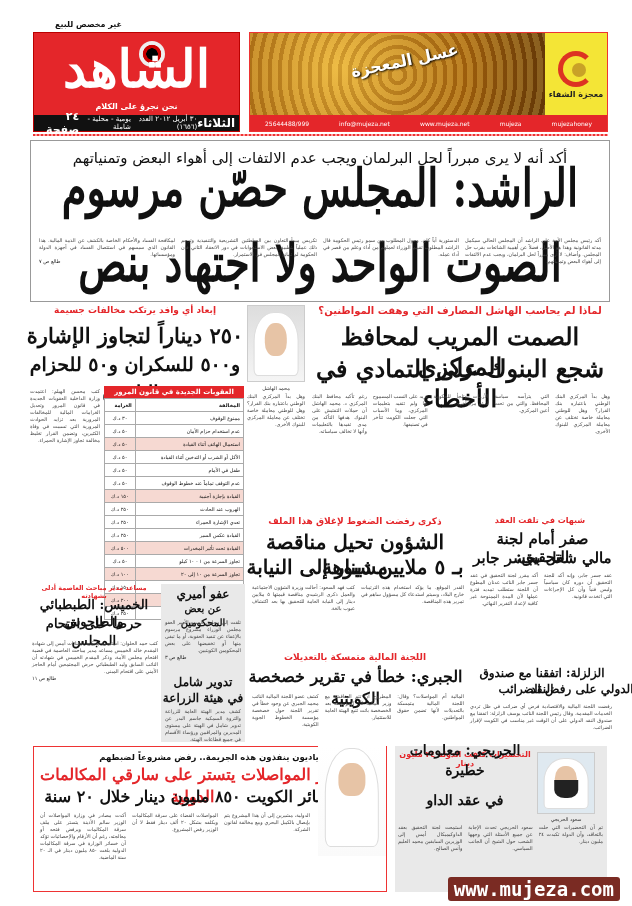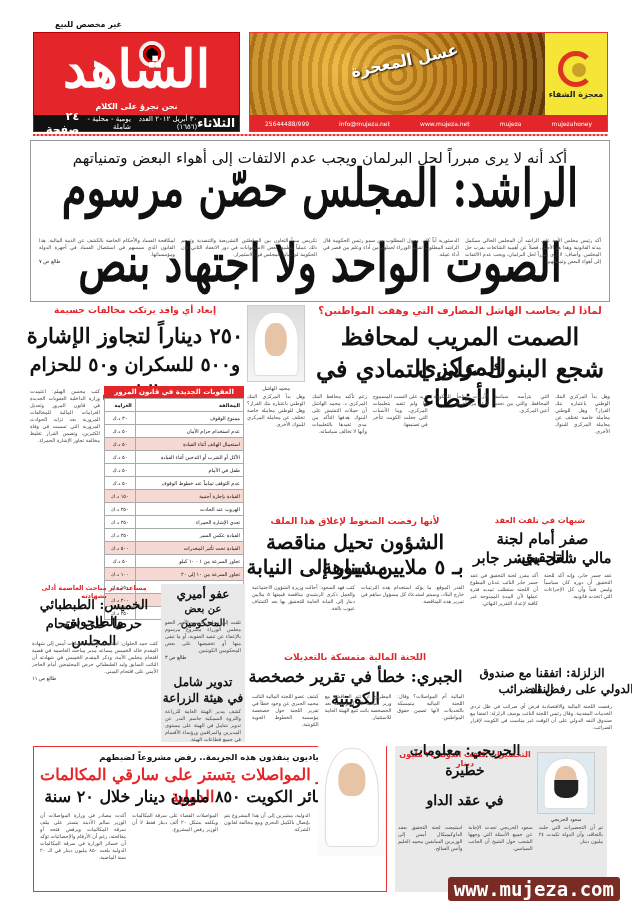--- a/index.html
+++ b/index.html
@@ -199,21 +199,21 @@
 </div>
 
 <div class="abs red-kicker" style="left:470px;top:516px;width:140px;font-size:8px">شبهات في تلقت العقد</div>
 <div class="abs hl" style="left:470px;top:530px;width:145px;font-size:15px;line-height:18px">صفر أمام لجنة التحقيق:</div>
 <div class="abs hl" style="left:470px;top:549px;width:145px;font-size:15px;line-height:18px">مالي شغل بجسر جابر</div>
 <div class="cols" style="left:470px;top:572px;width:142px;height:90px">
   <div class="col">عقد جسر جابر، وإنه أكد للجنة التحقيق أن دوره كان سياسياً وليس فنياً وأن كل الإجراءات التي اتخذت قانونية.</div>
   <div class="col">أكد مقرر لجنة التحقيق في عقد جسر جابر النائب عدنان المطوع أن اللجنة ستطلب تمديد فترة عملها لأن المدة الممنوحة غير كافية لإعداد التقرير النهائي.</div>
 </div>
 
-<div class="abs red-kicker" style="left:250px;top:516px;width:210px;font-size:9px">لأنها رفضت الضغوط لإغلاق هذا الملف</div>
+<div class="abs red-kicker" style="left:250px;top:516px;width:210px;font-size:9px">ذكرى رفضت الضغوط لإغلاق هذا الملف</div>
 <div class="abs hl" style="left:245px;top:530px;width:220px;font-size:20px;line-height:25px">الشؤون تحيل مناقصة مشبوهة</div>
 <div class="abs hl" style="left:245px;top:555px;width:220px;font-size:20px;line-height:25px">بـ ٥ ملايين دينار إلى النيابة</div>
 <div class="cols" style="left:252px;top:584px;width:212px;height:46px">
   <div class="col">القدر الموقع. ما يؤكد استخدام هذه الترتيبات خارج البلاد، وسيتم استدعاء كل مسؤول ساهم في تمرير هذه المناقصة.</div>
   <div class="col">كتب فهد السعود: أحالت وزيرة الشؤون الاجتماعية والعمل ذكرى الرشيدي مناقصة قيمتها ٥ ملايين دينار إلى النيابة العامة للتحقيق بها بعد اكتشاف عيوب بالغة.</div>
 </div>
 
 <div class="grey-box" style="left:161px;top:584px;width:84px;height:158px"></div>
 <div class="abs hl" style="left:161px;top:587px;width:84px;font-size:12px;line-height:15px">عفو أميري</div>
 <div class="abs hl" style="left:161px;top:602px;width:84px;font-size:10px;line-height:14px">عن بعض المحكومين</div>

